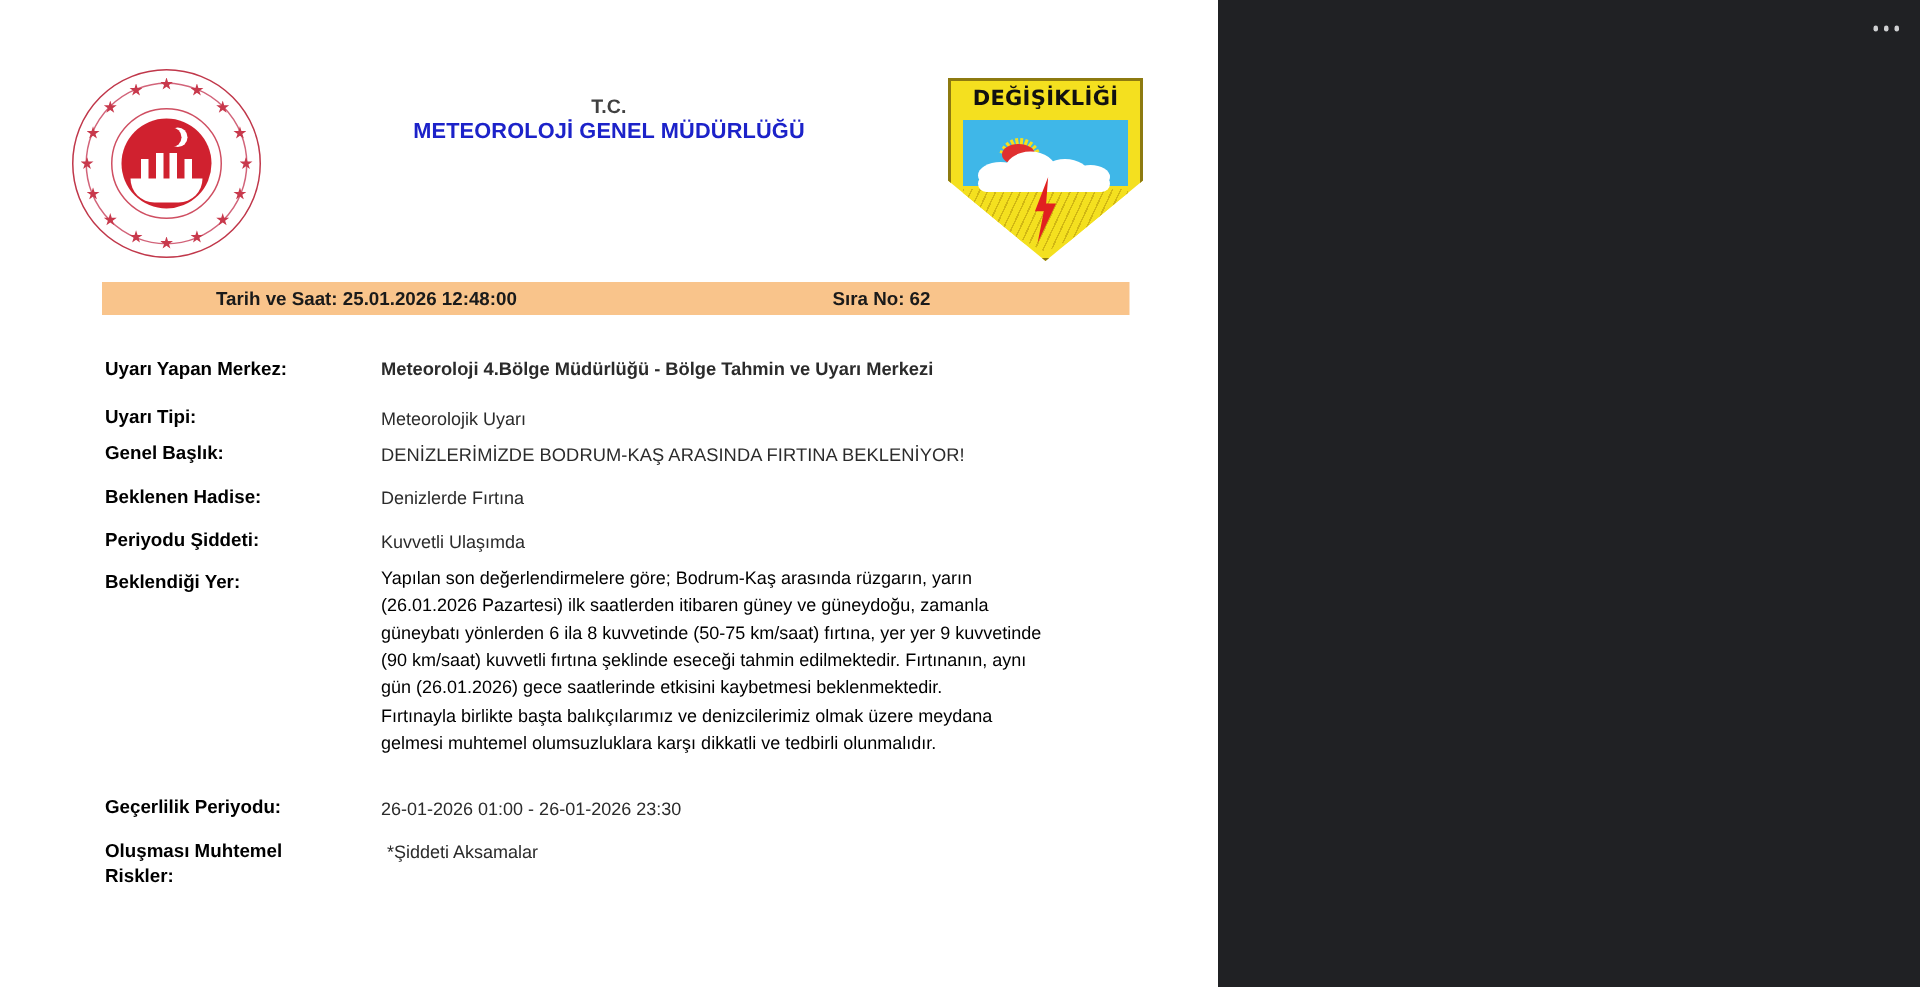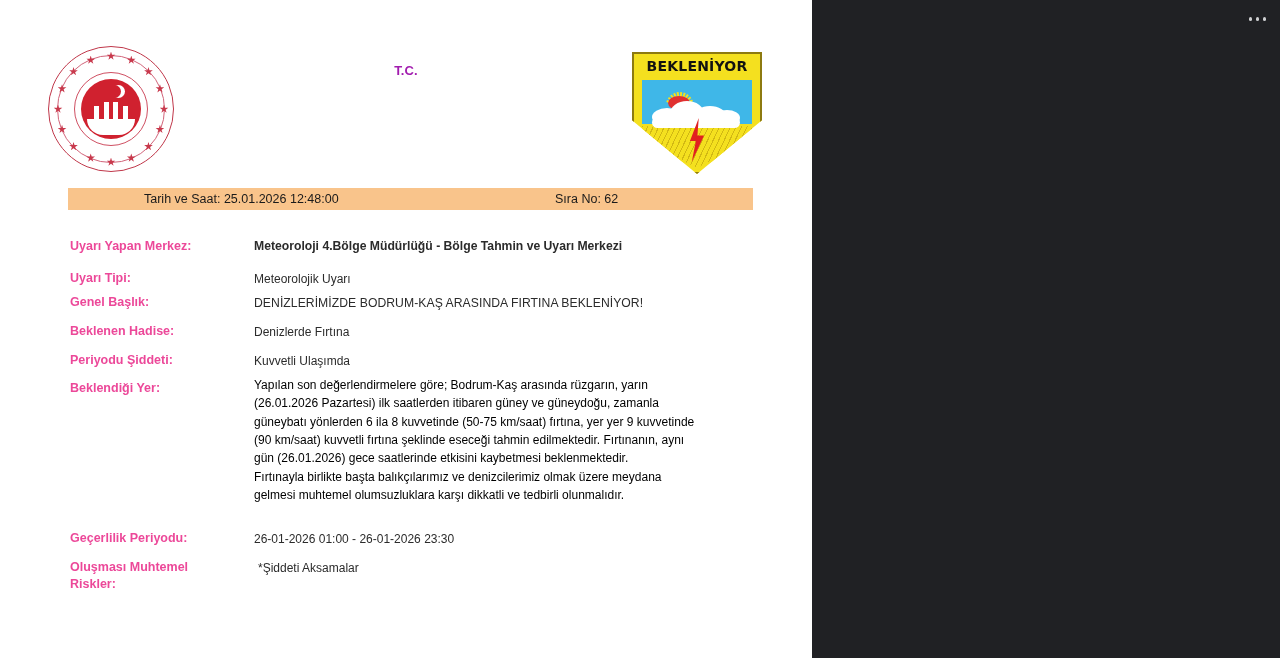--- a/index.html
+++ b/index.html
@@ -82,21 +82,21 @@
 
   .header-titles {
     position: absolute; left: 186px; top: 62px;
     width: 440px;
     text-align: center;
     color: #1c22c9;
     font-weight: bold;
     line-height: 1.32;
     letter-spacing: .1px;
   }
-  .header-titles .tc { font-size: 13px; color: #a21caf; }
+  .header-titles .tc { font-size: 13px; color: #404040; }
   .header-titles .l1 { font-size: 14.5px; }
   .header-titles .l2 { font-size: 14.5px; }
   .header-titles .l3 { font-size: 14.5px; }
 
   
   .shield {
     position: absolute; left: 632px; top: 52px;
     width: 130px; height: 122px;
   }
   .shield .body {
@@ -159,35 +159,35 @@
       repeating-linear-gradient(115deg, rgba(180,150,10,.55) 0 1px, transparent 1px 5px);
   }
 
   
   .infobar {
     position: absolute; left: 68px; top: 188px;
     width: 685px; height: 22px;
     background: #f9c48b;
     color: #1a1a1a;
     font-size: 12.5px;
-    font-weight: normal;
+    font-weight: bold;
     padding-left: 16px;
   }
   .infobar .datetime { position: absolute; left: 76px; top: 4px; white-space: nowrap; }
   .infobar .seq { position: absolute; left: 487px; top: 4px; white-space: nowrap; }
 
   
   .fields {
     position: absolute; left: 70px; top: 238px;
     width: 712px;
   }
   .row { position: relative; display: block; }
   .lbl {
     position: absolute;
-    color: #ec4899;
+    color: #000000;
     font-weight: bold;
     font-size: 12.5px;
     white-space: pre-line;
     line-height: 1.35;
   }
   .val {
     position: absolute; left: 184px;
     color: #2b2b2b;
     font-size: 12px;
     line-height: 1.35;
@@ -256,20 +256,21 @@
             <span class="star" style="left: 9.53438px; top: 78.7822px;"></span>
             <span class="star" style="left: 5.5px; top: 58.5px;"></span>
             <span class="star" style="left: 9.53438px; top: 38.2178px;"></span>
             <span class="star" style="left: 21.0233px; top: 21.0233px;"></span>
             <span class="star" style="left: 38.2178px; top: 9.53438px;"></span>
           </div>
       </div>
 
       <div class="header-titles">
         <div class="tc">T.C.</div>
+        <div class="l2">METEOROLOJİ GENEL MÜDÜRLÜĞÜ</div>
       </div>
 
       <div class="shield">
         <div class="body">
           <div class="sky">
             <div class="rays">
               <i style="transform:rotate(-70deg)"></i>
                 <i style="transform:rotate(-55deg)"></i>
               <i style="transform:rotate(-40deg)"></i>
                 <i style="transform:rotate(-25deg)"></i>
@@ -286,21 +287,21 @@
           <div class="hatch"></div>
           <div class="cloud">
             <b style="left:4px;  top:8px;  width:30px; height:18px;"></b>
             <b style="left:22px; top:1px;  width:34px; height:25px;"></b>
             <b style="left:46px; top:6px;  width:32px; height:20px;"></b>
             <b style="left:66px; top:10px; width:26px; height:16px;"></b>
             <b style="left:4px;  top:17px; width:88px; height:11px; border-radius:6px;"></b>
           </div>
           <div class="bolt"></div>
           <div class="band">
-            <span>BEKLENİYOR</span>
+            <span>DEĞİŞİKLİĞİ</span>
           </div>
         </div>
       </div>
     </div>
 
     <div class="infobar">
       <span class="datetime">Tarih ve Saat: 25.01.2026 12:48:00</span>
       <span class="seq">Sıra No: 62</span>
     </div>
 

